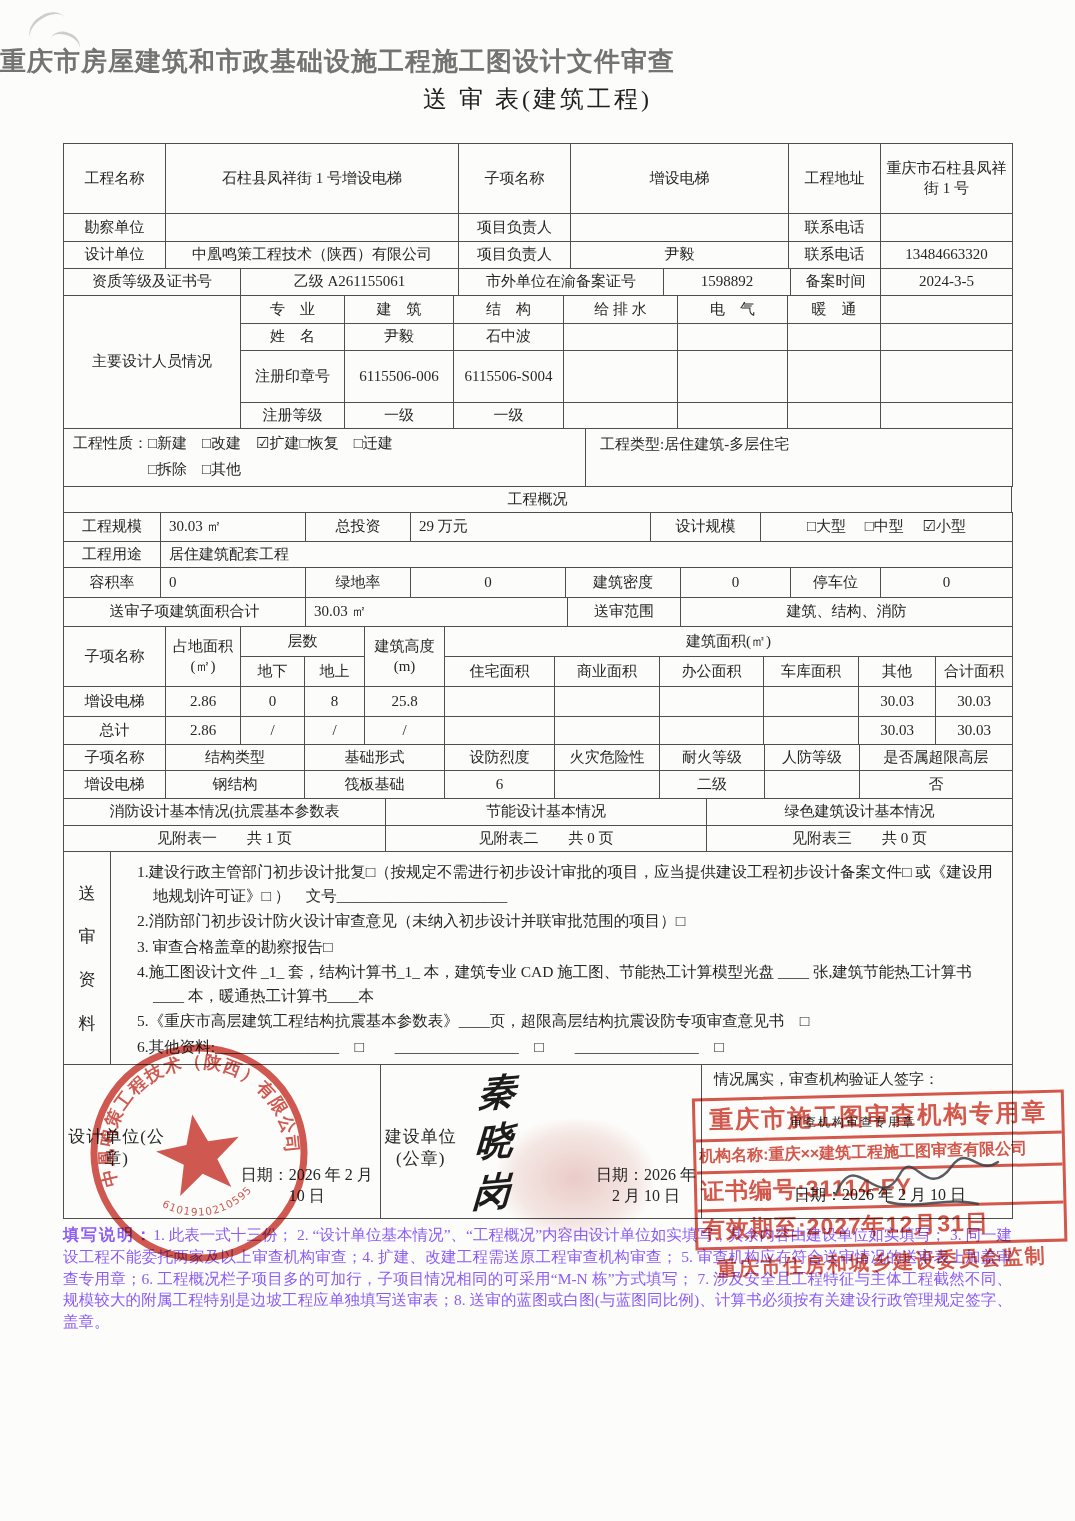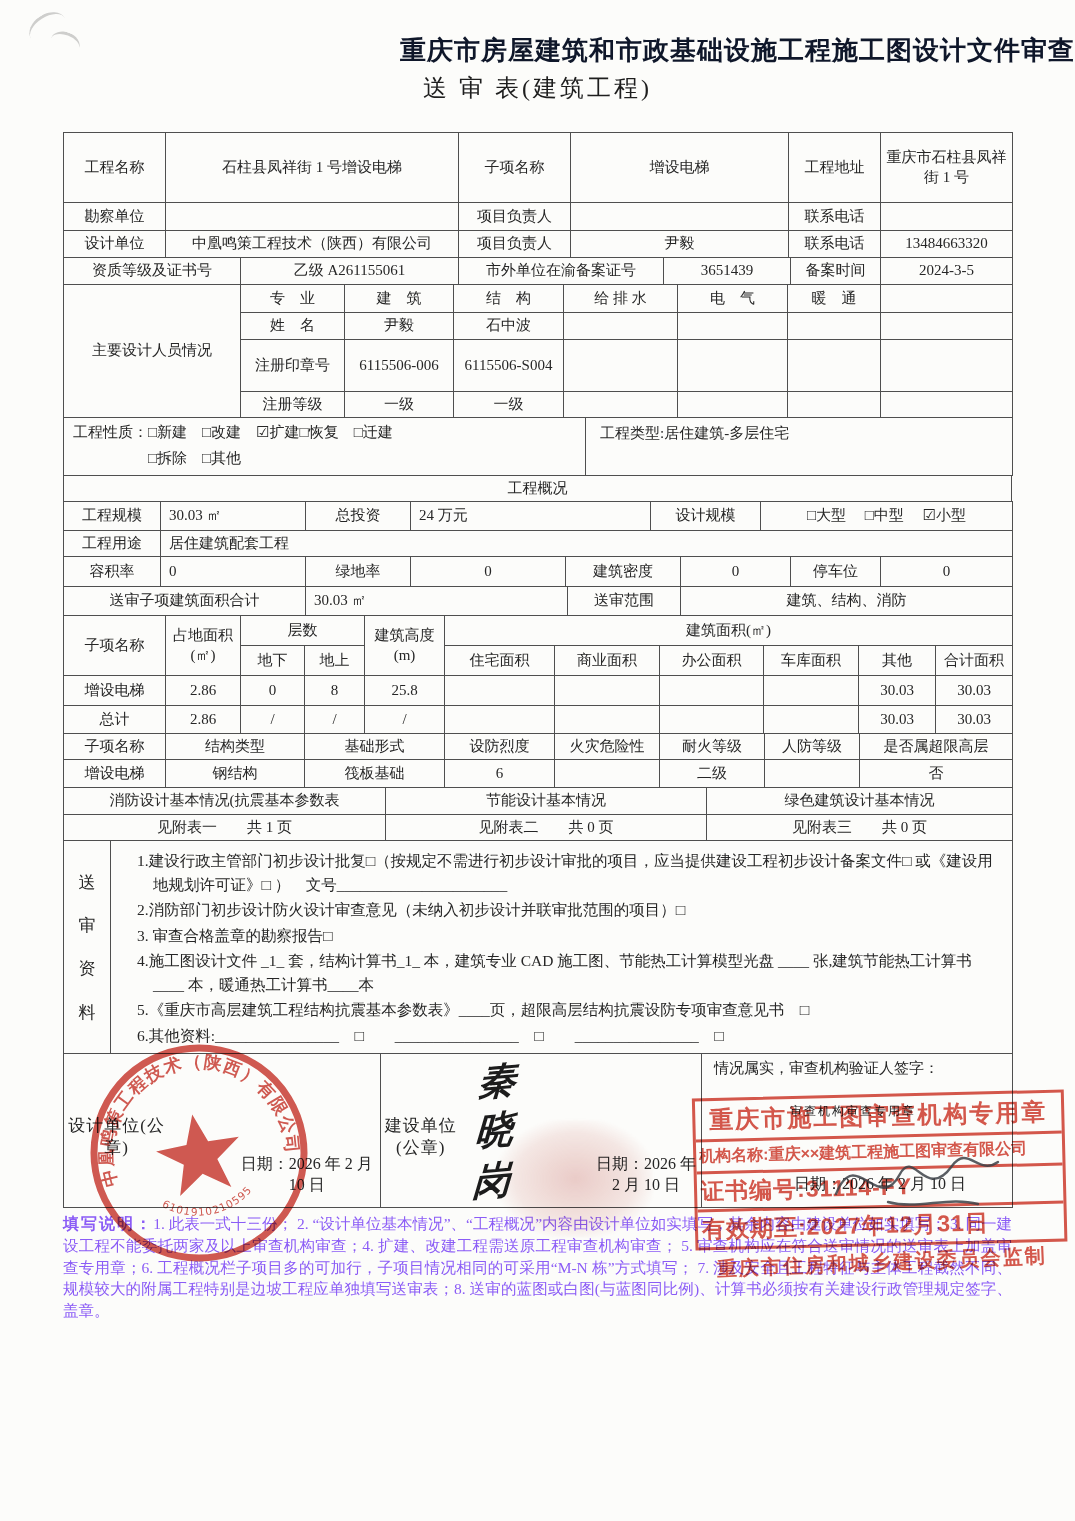--- a/index.html
+++ b/index.html
@@ -1,19 +1,19 @@
 <!DOCTYPE html>
 <html><head>
 <meta charset="utf-8">
 <style>
   html,body{margin:0;padding:0;background:#d8d8d4;}
   .page{position:relative;width:1075px;height:1521px;margin:0 auto;background:#fcfcfa;
         font-family:"Liberation Serif","DejaVu Serif",serif;color:#222;overflow:hidden;}
   
-  .ttl{padding-top:33px;text-align:right;font-weight:bold;font-size:26px;letter-spacing:1px;color:#0f172a;}
+  .ttl{padding-top:44px;text-align:left;font-weight:bold;font-size:26px;letter-spacing:1px;color:#737373;}
   .ttl2{text-align:center;font-weight:normal;font-size:24px;letter-spacing:3px;margin-top:4px;color:#1e1e1e;}
   
   table.ft{border-collapse:collapse;table-layout:fixed;width:949px;margin-left:63px;margin-top:-1px;}
   table.ft.first{margin-top:28px;}
   .ft td{border:1.5px solid #4f4f4f;padding:1px 3px;font-size:15px;line-height:1.3;
          text-align:center;vertical-align:middle;overflow:hidden;color:#262626;}
   .ft td.l{text-align:left;padding-left:8px;}
   .ft td.top{vertical-align:top;}
   
   .nrow{display:flex;align-items:flex-start;padding:4px 0 0 6px;text-align:left;}
@@ -112,21 +112,21 @@
         <col style="width:205px">
         <col style="width:127px">
         <col style="width:90px">
         <col style="width:132px">
       </colgroup>
     <tbody>
         <tr style="height:27px">
       <td>资质等级及证书号</td>
       <td>乙级 A261155061</td>
       <td>市外单位在渝备案证号</td>
-      <td>3651439</td>
+      <td>1598892</td>
       <td>备案时间</td>
       <td>2024-3-5</td>
     </tr>
   </tbody>
     </table>
 
   <table class="ft">
     <colgroup>
         <col style="width:177px">
         <col style="width:104px">
@@ -214,21 +214,21 @@
         <col style="width:105px">
         <col style="width:240px">
         <col style="width:110px">
         <col style="width:252px">
       </colgroup>
     <tbody>
         <tr style="height:29px">
       <td>工程规模</td>
       <td class="l">30.03 ㎡</td>
       <td>总投资</td>
-      <td class="l">24 万元</td>
+      <td class="l">29 万元</td>
       <td>设计规模</td>
       <td>□大型　 □中型　 ☑小型</td>
     </tr>
   </tbody>
     </table>
 
   <table class="ft">
     <colgroup>
         <col style="width:97px">
         <col style="width:852px">

